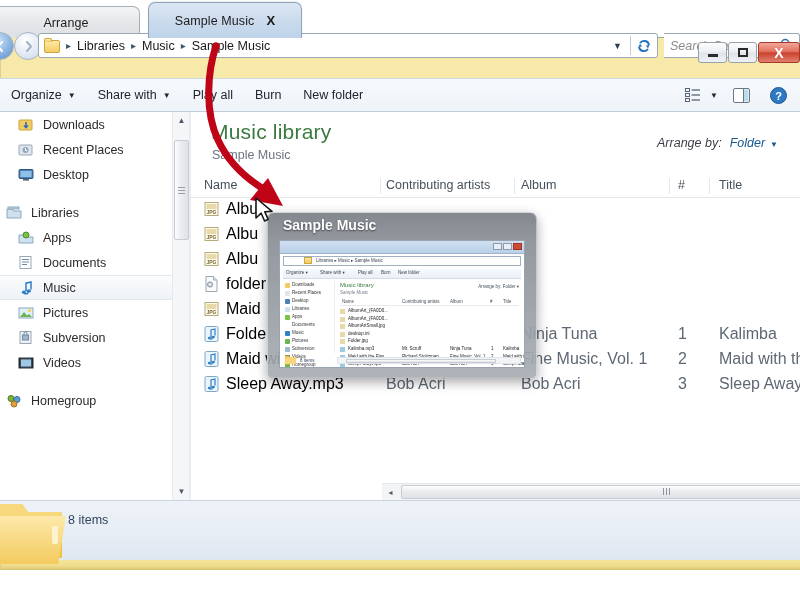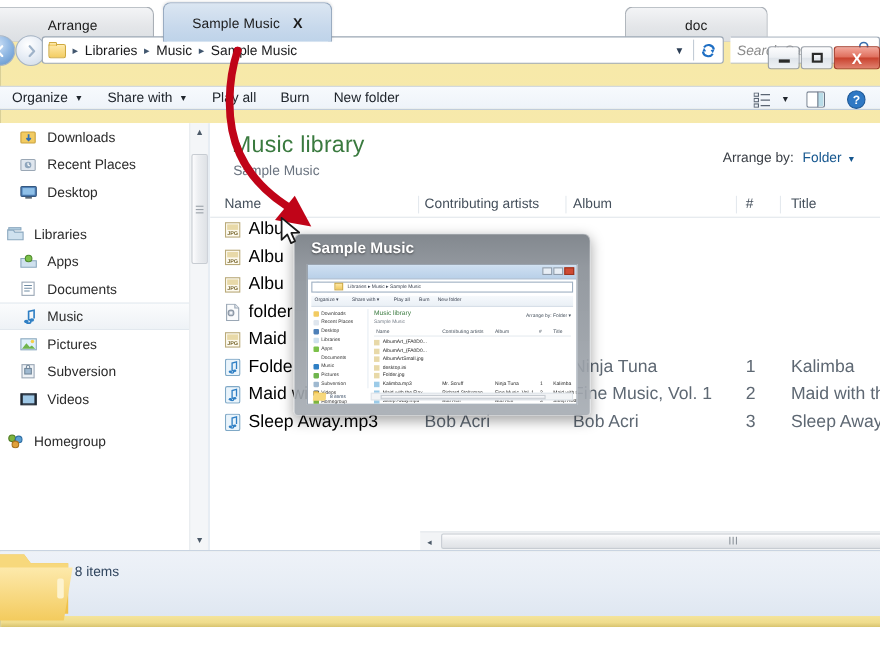--- a/index.html
+++ b/index.html
@@ -117,25 +117,25 @@
     position: absolute; right: 0px; top: 3px; width: 136px; height: 25px;
     background: #fff; border: 1px solid #9ba7b4; border-left: none;
     border-radius: 0 3px 3px 0;
     display: flex; align-items: center; padding: 0 6px;
   }
   .searchtext { font-size: 12.5px; color: #8b8b8b; font-style: italic; flex: 1 1 auto; white-space: nowrap; overflow: hidden; }
   .searchicon { color: #3a6fae; }
 
   
   .toolbar {
-    position: absolute; left: 0; top: 78px; width: 800px; height: 22px;
+    position: absolute; left: 0; top: 78px; width: 800px; height: 34px;
     background: linear-gradient(to bottom, #f7fafd 0%, #eef3f9 100%);
     border-top: 1px solid #cfd8e2;
     border-bottom: 1px solid #c0ccd9;
-    display: flex; align-items: flex-end;
+    display: flex; align-items: center;
   }
   .tb-item {
     display: flex; align-items: center; height: 100%;
     padding: 0 11px; font-size: 12.5px; color: #20262d; white-space: nowrap;
   }
   .tb-caret { margin-left: 6px; font-size: 8px; color: #20262d; }
   .tb-spacer { flex: 1 1 auto; }
   .tb-right { display: flex; align-items: center; padding-right: 8px; }
   .tb-iconbtn { display:flex; align-items:center; padding: 0 5px; }
 
@@ -183,21 +183,21 @@
 
   .divider-v { position: absolute; left: 189px; top: 0; width: 2px; height: 388px; background: #e7edf3; }
 
   
   .content {
     position: absolute; left: 191px; top: 0; right: 0; height: 388px;
     background: #ffffff; overflow: hidden;
   }
   .lib-title { position: absolute; left: 20px; top: 8px; font-size: 21px; color: #3a7a3f; letter-spacing: .2px; }
   .lib-sub { position: absolute; left: 21px; top: 36px; font-size: 12.5px; color: #6b7480; }
-  .arrange { position: absolute; right: 22px; top: 24px; font-size: 12.5px; color: #3a3f46; }
+  .arrange { position: absolute; right: 22px; top: 24px; font-size: 12.5px; color: #3a3f46; font-style: italic; }
   .arrange b { color: #16578f; font-weight: normal; margin-left: 8px; }
   .arrange .ac { color: #16578f; font-size: 8px; margin-left: 5px; }
 
   .colhead {
     position: absolute; left: 0; right: 0; top: 62px; height: 24px;
     border-bottom: 1px solid #e2e7ec;
   }
   .col { position: absolute; top: 4px; font-size: 12.5px; color: #45505c; }
   .colsep { position: absolute; top: 4px; width: 1px; height: 16px; background: #e4e9ee; }
 
@@ -299,23 +299,20 @@
 <div id="root">
 
   <div class="tabstrip">
     <div class="tabstrip-inner" id="tabstrip-inner">
         <div class="tab" style="left: -8px; width: 148px;">
           <span class="tab-label">Arrange</span>
         </div>
         <div class="tab active" style="left: 148px; width: 154px;">
           <span class="tab-label">Sample Music</span>
           <span class="tab-close">X</span>
-        </div>
-        <div class="tab" style="left: 568px; width: 130px;">
-          <span class="tab-label">doc</span>
         </div>
       </div>
   </div>
 
   <div class="winframe">
     <div class="glass-edge-bottom"></div>
   </div>
 
   <div class="caption-btns">
     <div class="cbtn">

